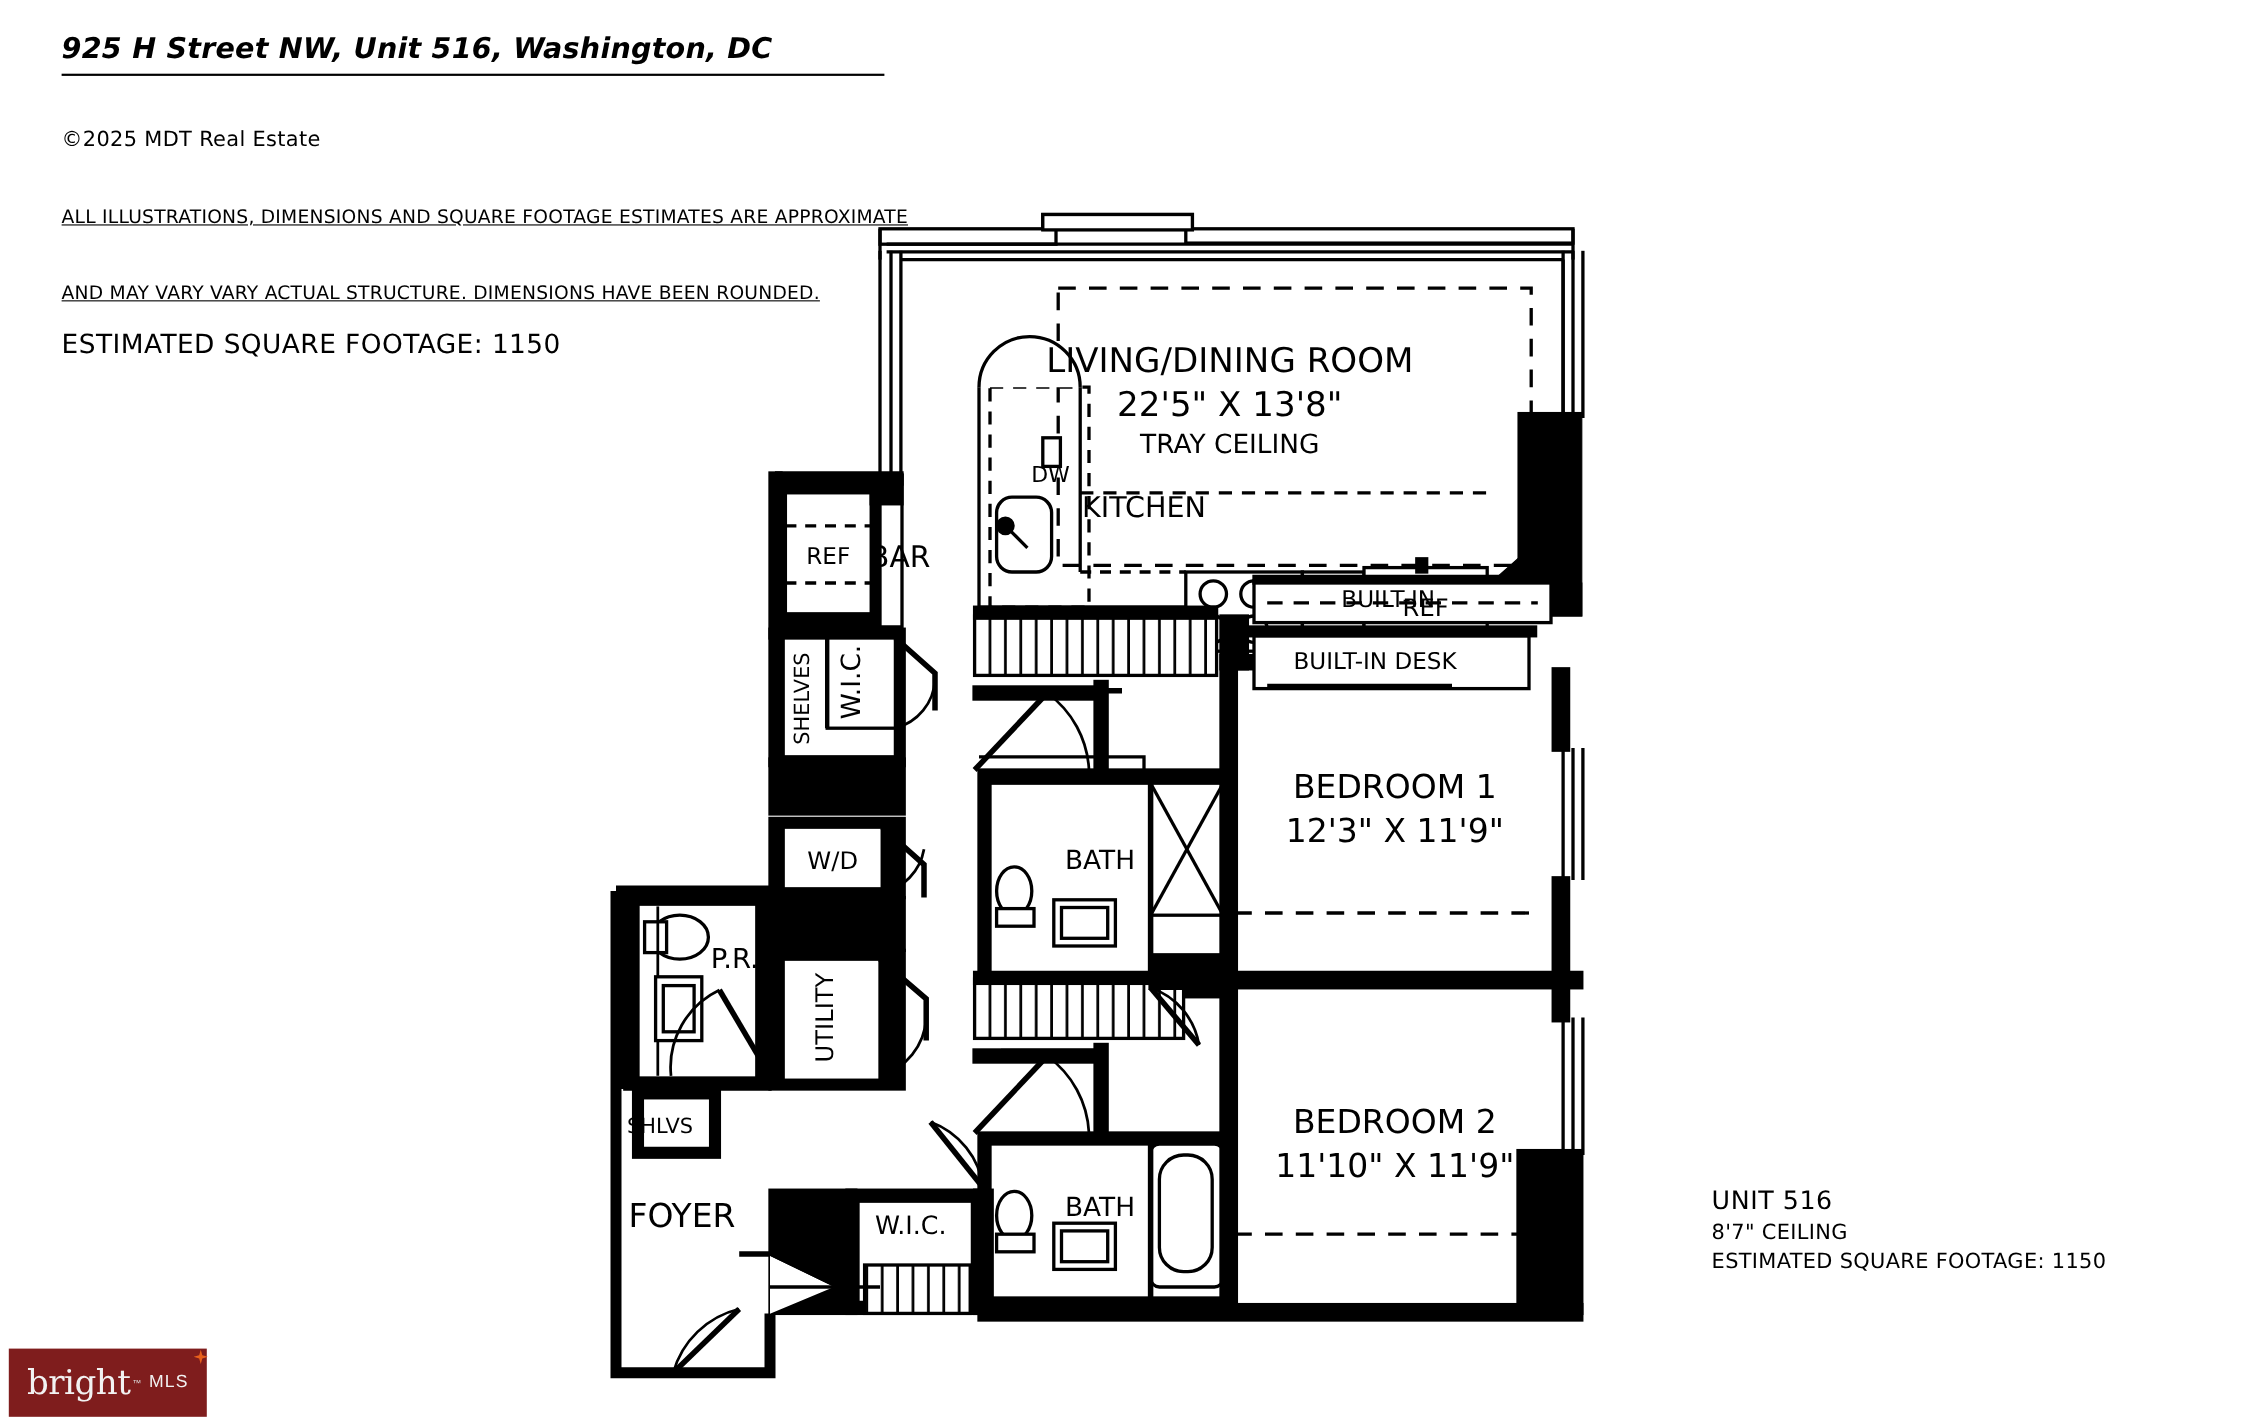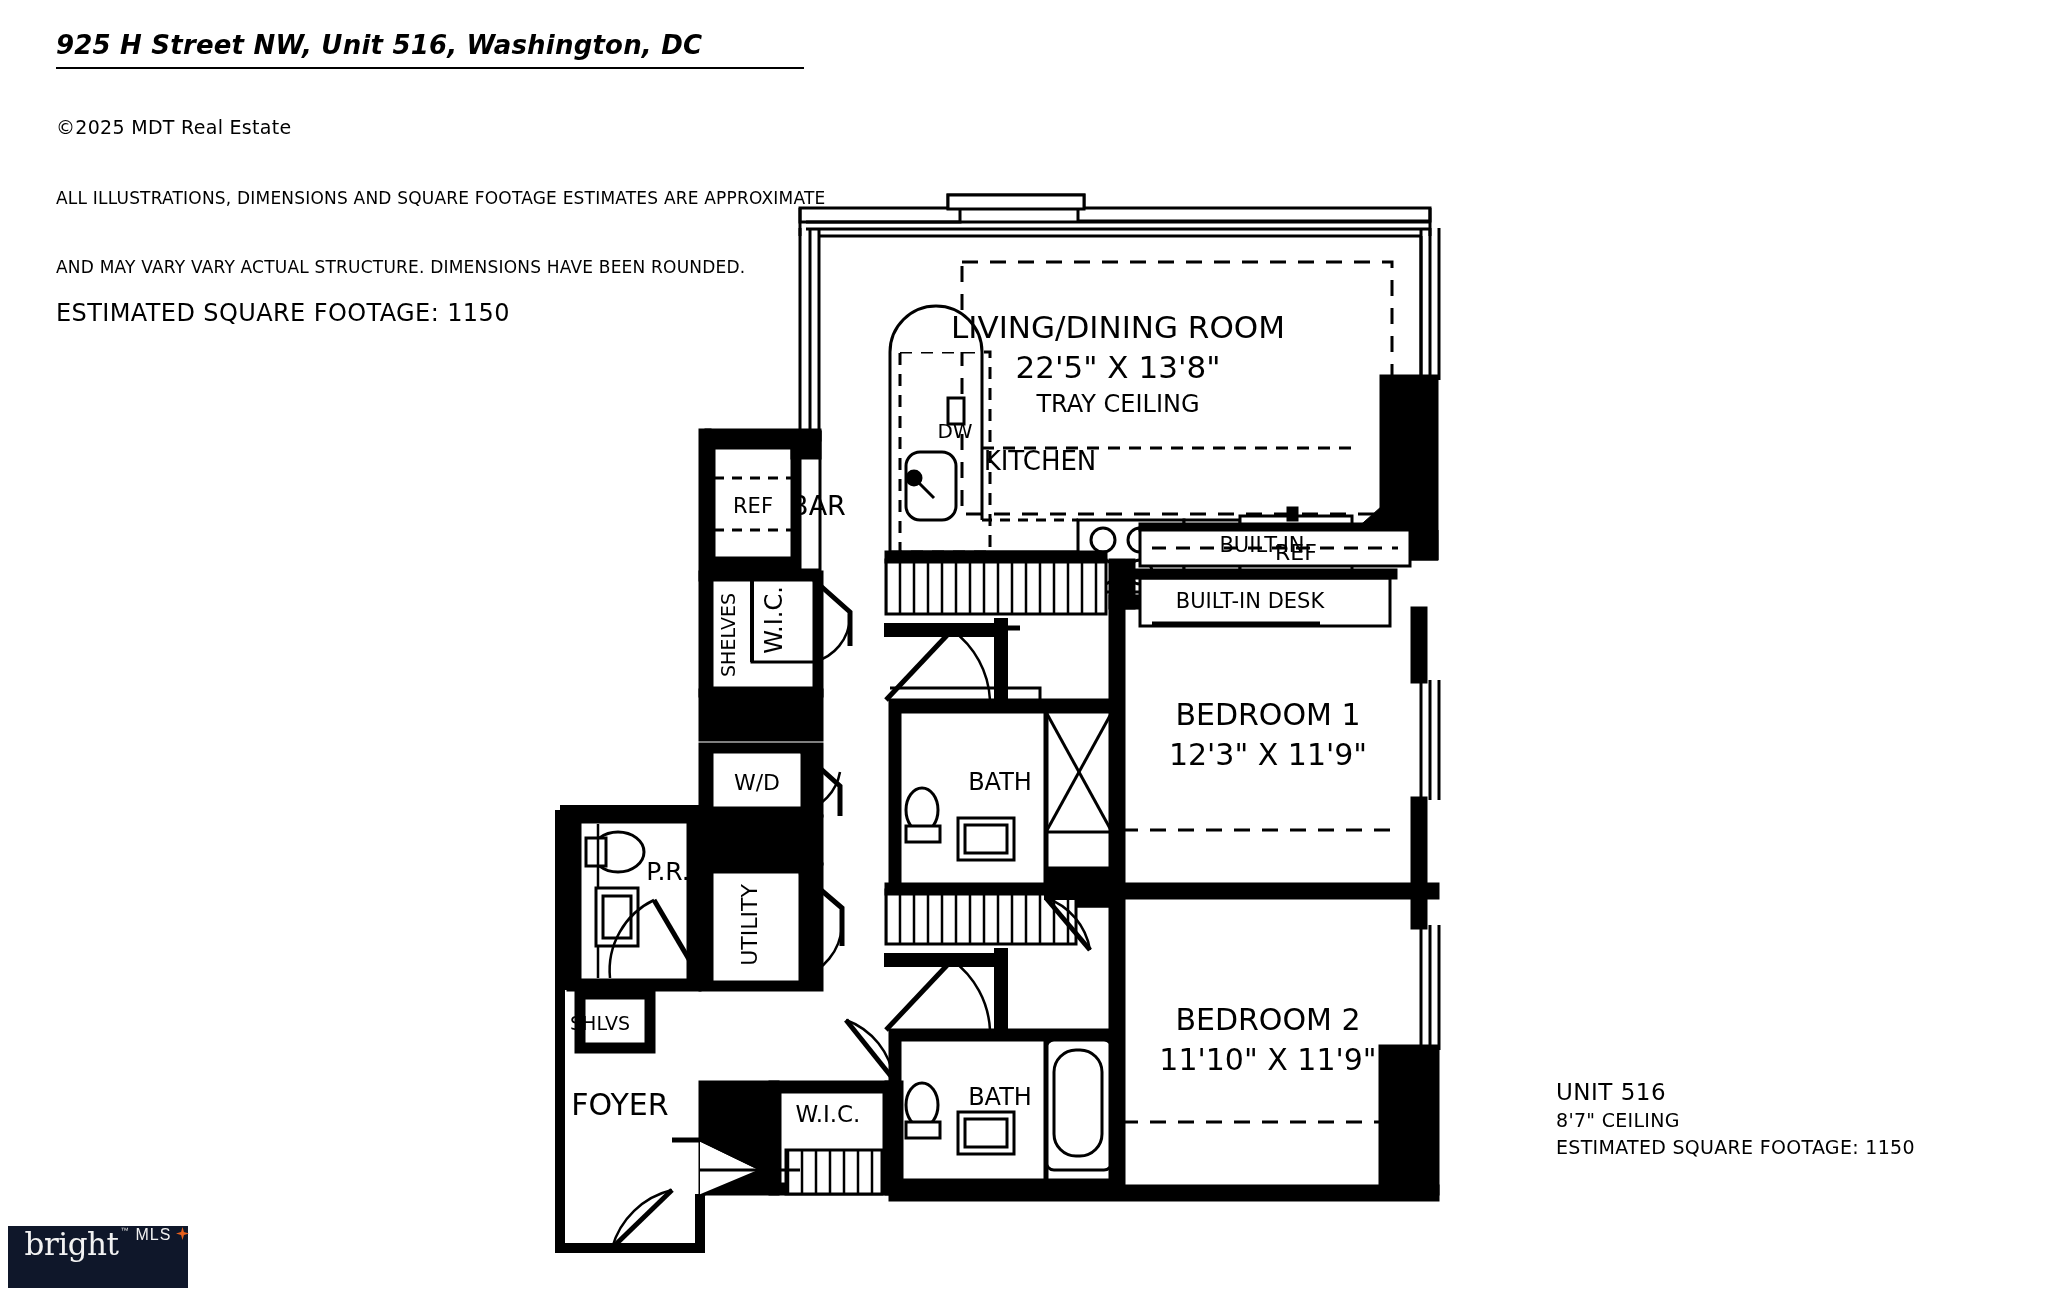--- a/index.html
+++ b/index.html
@@ -5,31 +5,31 @@
   html,body{margin:0;padding:0;background:#ffffff;}
   body{width:2048px;height:1298px;position:relative;overflow:hidden;
        font-family:"DejaVu Sans","Liberation Sans",sans-serif;color:#000;}
 
   
   #header{position:absolute;left:56px;top:30px;width:820px;}
   #title{font-size:26px;font-weight:700;letter-spacing:.2px;line-height:1.2;
          padding-bottom:6px;display:inline-block;font-style:italic;}
   #title-rule{width:748px;height:2px;background:#000;margin:0 0 10px 0;}
   .hline{font-size:19px;line-height:1.5;letter-spacing:.3px;margin-top:44px;}
-  .hline.small{font-size:17px;letter-spacing:.2px;}
+  .hline.small{font-size:17px;letter-spacing:.2px;text-decoration:underline;}
   #sqft-head{font-size:24px;letter-spacing:.4px;margin-top:18px;}
 
   
   #legend{position:absolute;left:1556px;top:1078px;width:460px;text-align:left;}
   #legend .unit{font-size:23px;letter-spacing:.5px;line-height:1.25;}
   #legend .sub{font-size:19px;letter-spacing:.3px;line-height:1.45;}
 
   
   #logo{position:absolute;left:8px;top:1226px;width:180px;height:62px;
-        background:#0f172a;display:flex;
+        background:#7f1d1d;display:flex;align-items:center;
         justify-content:center;}
   #logo .bright{font-family:"DejaVu Serif","Liberation Serif",serif;
         font-size:31px;color:#f2f2f2;letter-spacing:-.5px;position:relative;}
   #logo .star{position:absolute;right:-1px;top:1px;width:13px;height:13px;
         background:#e8601c;
         clip-path:polygon(50% 0,61% 39%,100% 50%,61% 61%,50% 100%,39% 61%,0 50%,39% 39%);}
   #logo .tm{font-size:8px;color:#ddd;vertical-align:super;margin-left:2px;
         font-family:"Liberation Sans",sans-serif;}
   #logo .mls{font-family:"Liberation Sans",sans-serif;font-size:16px;
         color:#f2f2f2;margin-left:7px;letter-spacing:1px;}

